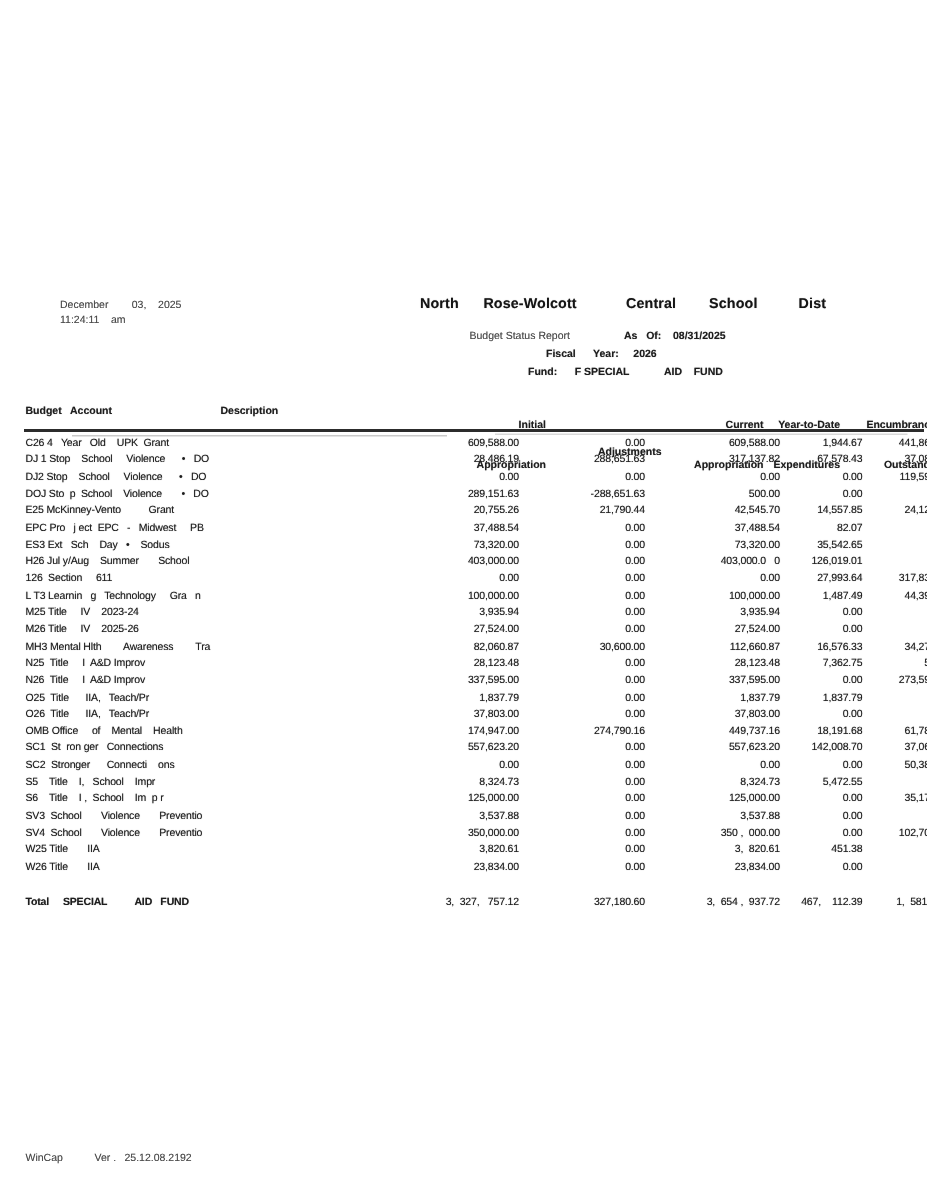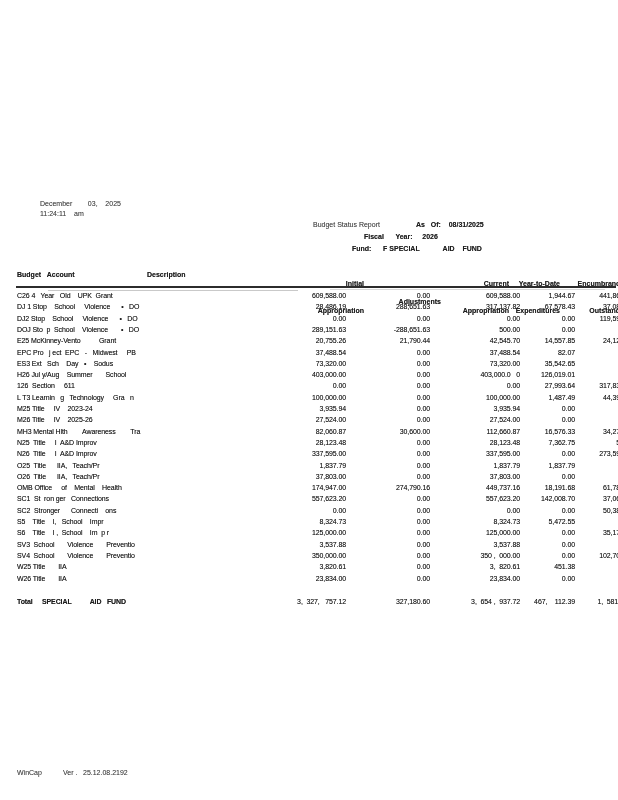--- a/index.html
+++ b/index.html
@@ -31,20 +31,21 @@
   .totalrow{font-size:7px;letter-spacing:-.1px;}
 </style>
 </head>
 <body>
 
 <div id="page">
 
   <div class="t gray" style="left:40px;top:199px;">December        03,    2025</div>
   <div class="t gray" style="left:40px;top:209px;">11:24:11    am</div>
 
+  <div class="t title" style="left:280px;top:198px;">North      Rose-Wolcott            Central        School          Dist</div>
   <div class="t gray" style="left:313px;top:220px;">Budget Status Report</div>
   <div class="t bold" style="left:416px;top:220px;">As   Of:    08/31/2025</div>
   <div class="t bold" style="left:364px;top:232px;">Fiscal      Year:     2026</div>
   <div class="t bold" style="left:352px;top:244px;">Fund:      F SPECIAL            AID    FUND</div>
 
   <div class="t bold" style="left:17px;top:270px;">Budget   Account</div>
   <div class="t bold" style="left:147px;top:270px;">Description</div>
 
   <div class="hcol bold" style="right:254px;">
     <div>Initial</div>

